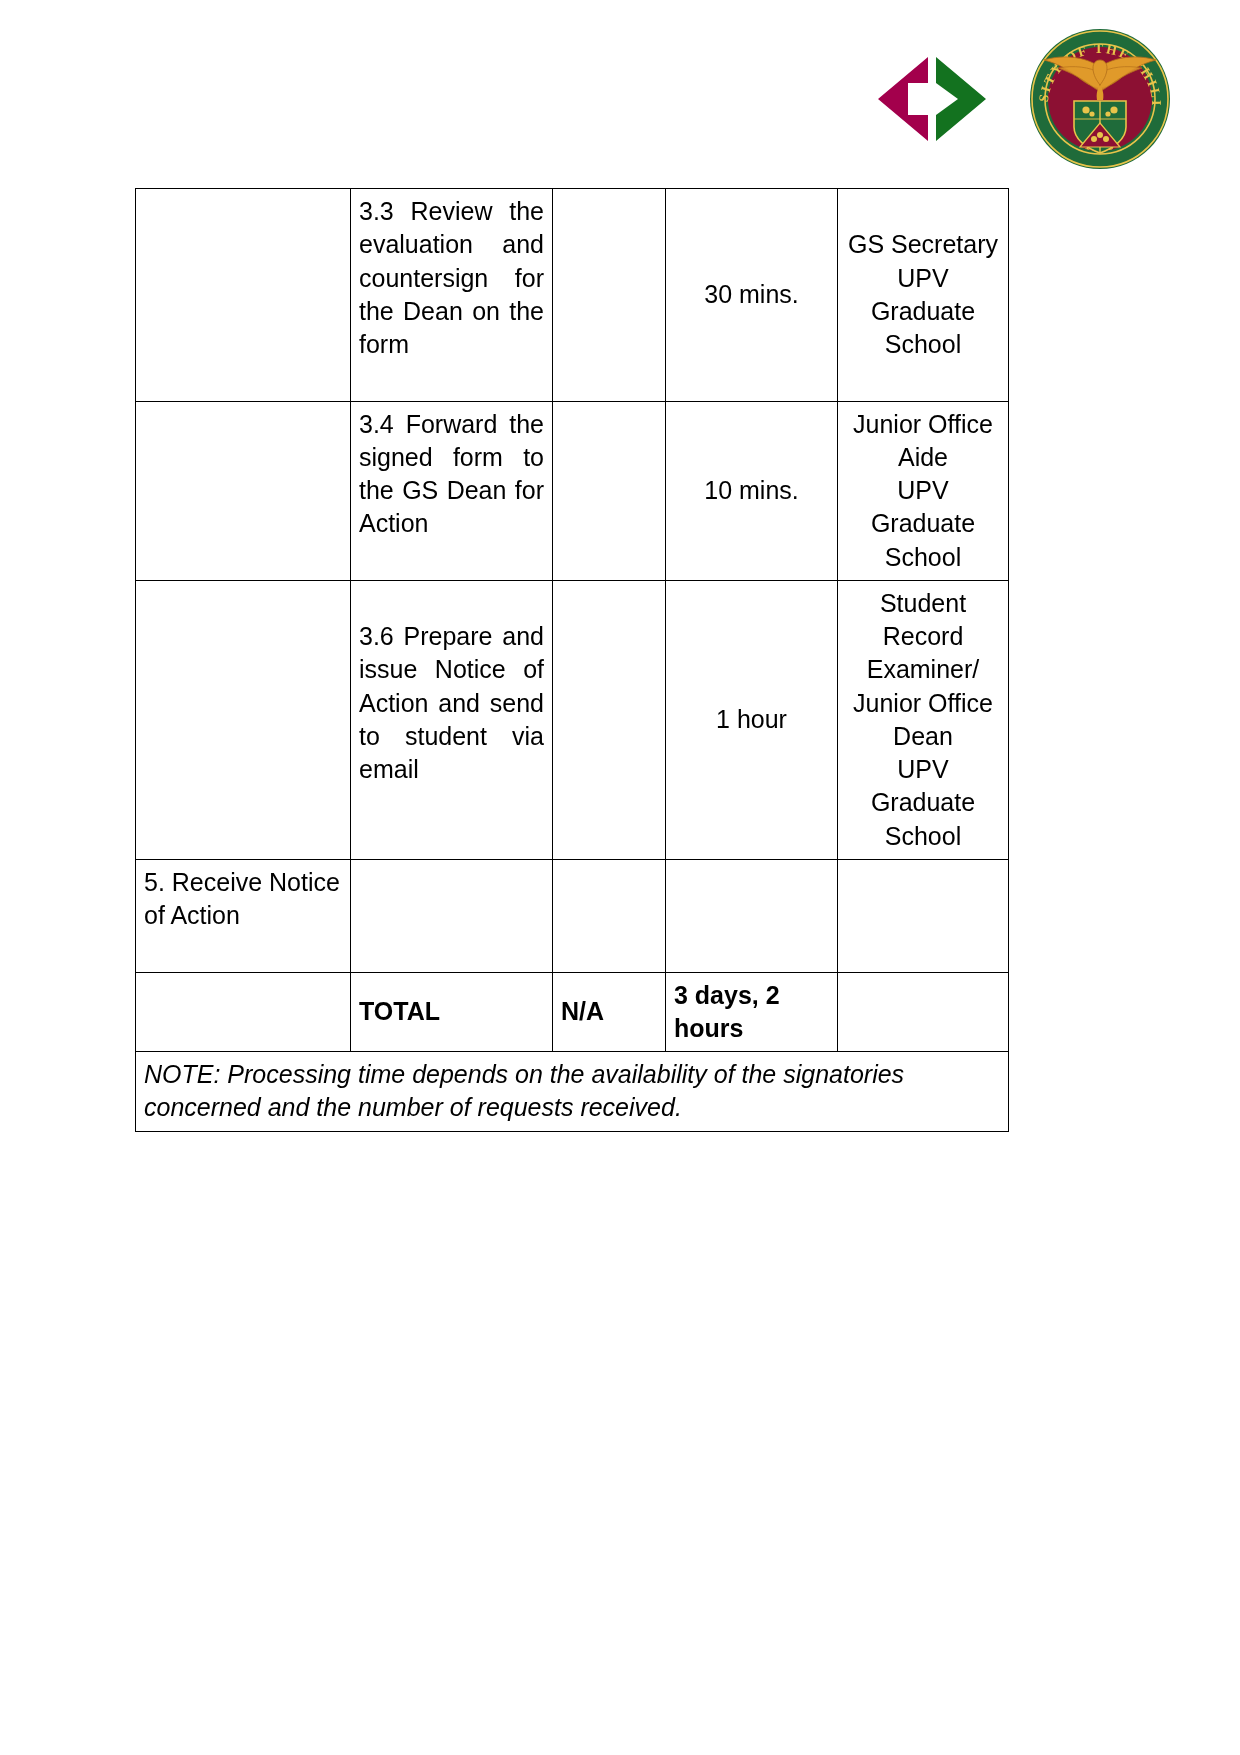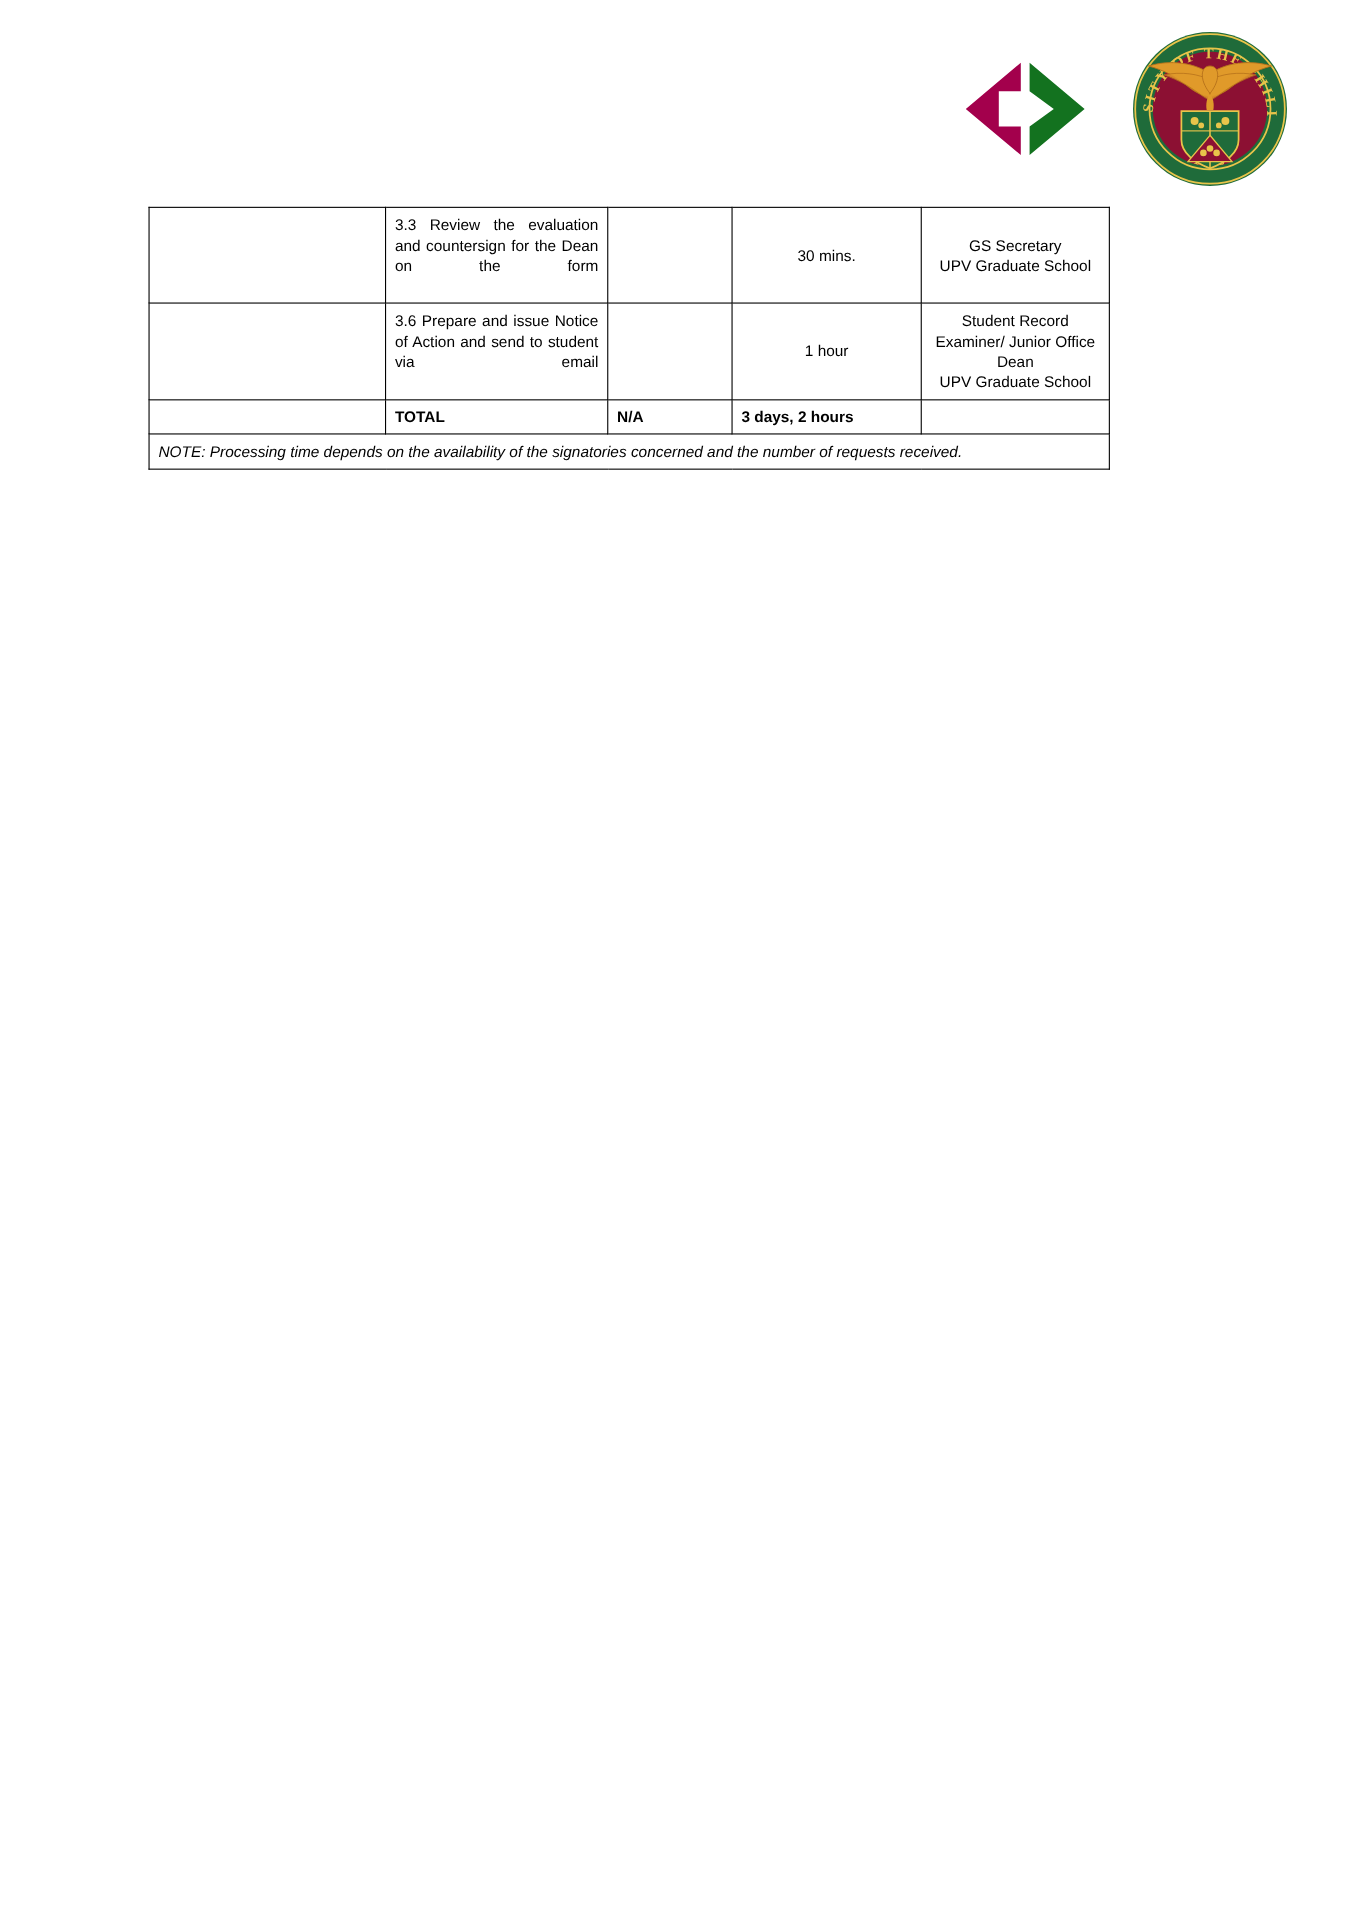--- a/index.html
+++ b/index.html
@@ -31,21 +31,21 @@
   .sheet {
     position: absolute;
     left: 135px;
     top: 188px;
     width: 873px;
   }
   table.proc {
     width: 873px;
     border-collapse: collapse;
     table-layout: fixed;
-    font-size: 14px;
+    font-size: 25px;
     line-height: 1.33;
   }
   table.proc td {
     border: 1px solid #000000;
     padding: 6px 8px;
     vertical-align: middle;
   }
 
   col.c1 { width: 215px; }
   col.c2 { width: 202px; }
@@ -155,35 +155,56 @@
           <span class="justify-block">3.3 Review the evaluation and countersign for the Dean on the form</span>
         </td>
         <td class="left-cell"></td>
         <td class="time-cell">30 mins.</td>
         <td class="person-cell">
           <span class="person-role">GS Secretary</span>
           <span class="person-office">UPV Graduate School</span>
         </td>
       </tr>
 
+      <tr>
+        <td class="left-cell"></td>
+        <td class="step-cell">
+          <span class="justify-block">3.4 Forward the signed form to the GS Dean for Action</span>
+        </td>
+        <td class="left-cell"></td>
+        <td class="time-cell">10 mins.</td>
+        <td class="person-cell">
+          <span class="person-role">Junior Office Aide</span>
+          <span class="person-office">UPV Graduate School</span>
+        </td>
+      </tr>
 
 
       <tr>
         <td class="left-cell"></td>
         <td class="step-cell">
           <span class="justify-block">3.6 Prepare and issue Notice of Action and send to student via email</span>
         </td>
         <td class="left-cell"></td>
         <td class="time-cell">1 hour</td>
         <td class="person-cell">
           <span class="person-role">Student Record Examiner/ Junior Office Dean</span>
           <span class="person-office">UPV Graduate School</span>
         </td>
       </tr>
 
+      <tr>
+        <td class="left-cell">
+          <span class="justify-block">5. Receive Notice of Action</span>
+        </td>
+        <td class="step-cell"></td>
+        <td class="left-cell"></td>
+        <td class="time-cell"></td>
+        <td class="person-cell"></td>
+      </tr>
 
       <tr>
         <td class="left-cell"></td>
         <td class="left-cell bold">TOTAL</td>
         <td class="left-cell bold">N/A</td>
         <td class="left-cell bold">3 days, 2 hours</td>
         <td class="left-cell"></td>
       </tr>
 
       <tr>

